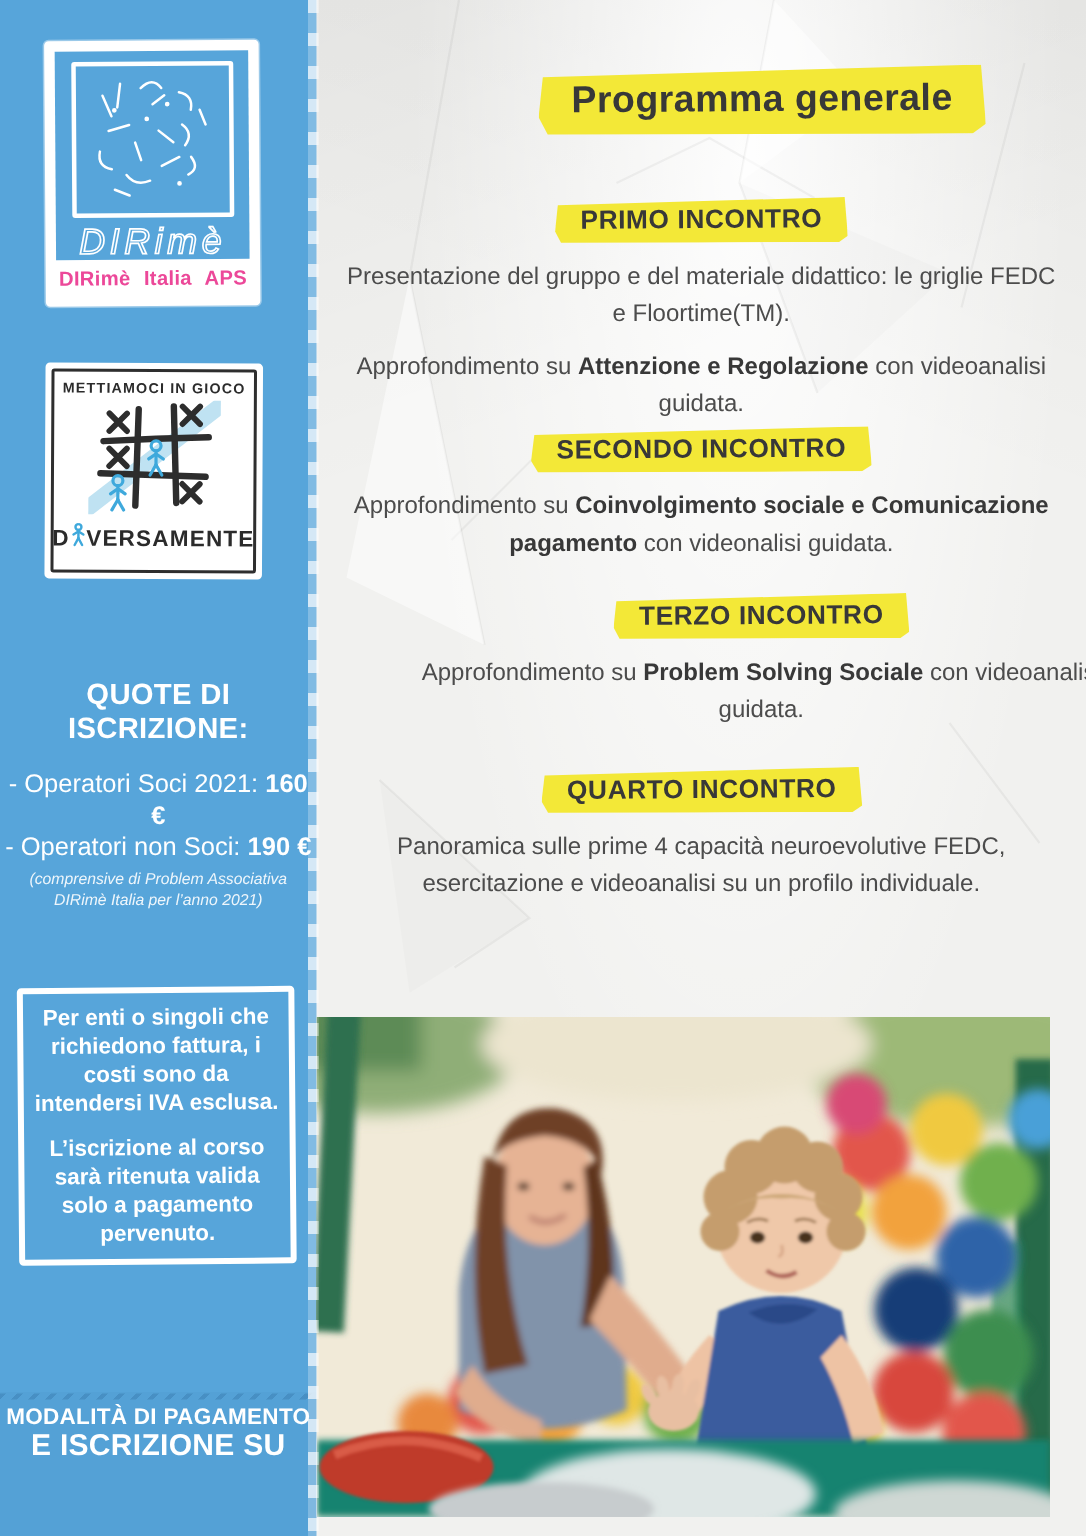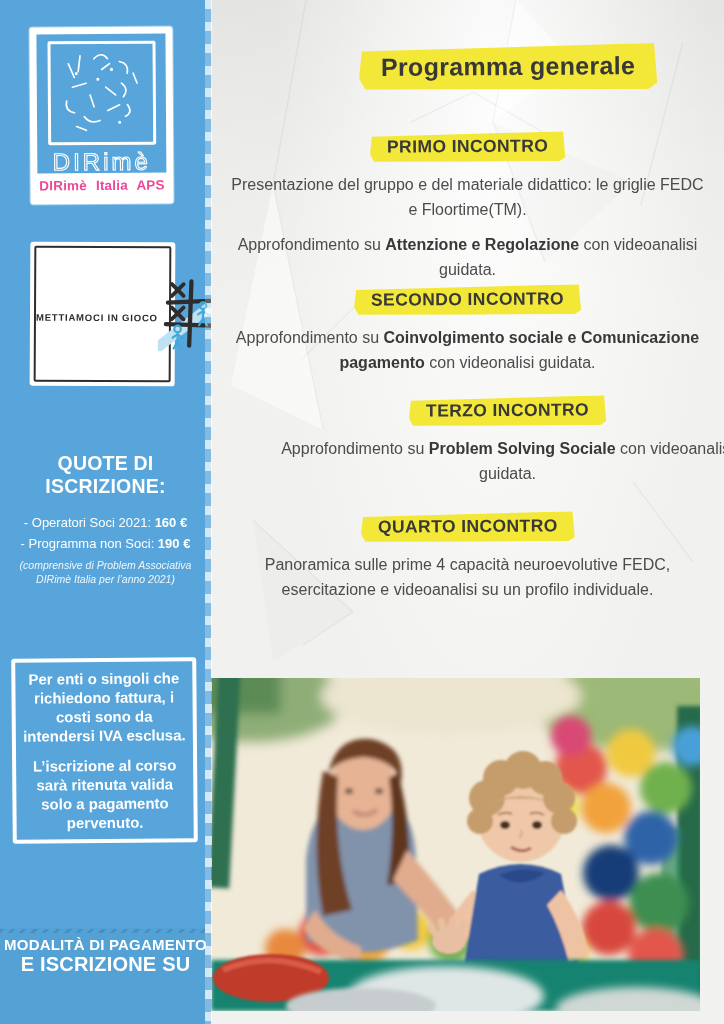--- a/index.html
+++ b/index.html
@@ -10,43 +10,43 @@
   
   .sidebar{position:absolute;left:0;top:0;width:211px;height:1024px;background:#57a5da;}
 
   
   .logo-frame{position:absolute;left:30px;top:27px;width:143px;height:177px;background:#fff;
               border-radius:3px;transform:rotate(-0.4deg);box-shadow:0 0 0 1px rgba(255,255,255,.4);}
   .logo-inner{position:absolute;left:7px;top:7px;right:7px;bottom:31px;background:#57a5da;
               display:flex;flex-direction:column;align-items:center;}
   .doodle-box{margin-top:7px;width:102px;height:98px;border:3px solid #fff;border-radius:2px;}
   .doodle-box svg{display:block;width:100%;height:100%;}
-  .brand-outline{margin-top:3px;font-size:24px;letter-spacing:3px;color:#fff;font-weight:400;}
+  .brand-outline{margin-top:3px;font-size:24px;letter-spacing:3px;color:#fff;font-weight:400;font-style:italic;}
   @supports (-webkit-text-stroke: 1px #fff){
     .brand-outline{color:transparent;-webkit-text-stroke:1.1px #fff;}
   }
   .logo-caption{position:absolute;left:7px;right:7px;bottom:7px;height:23px;background:#fff;
                 color:#ec4899;font-weight:700;font-size:13.5px;word-spacing:5px;
                 display:flex;align-items:center;justify-content:center;letter-spacing:.2px;}
 
   
   .badge-box{position:absolute;left:30px;top:242px;width:145px;height:144px;background:#fff;
              border-radius:3px;transform:rotate(0.3deg);}
   .badge-border{position:absolute;inset:4px;border:2.5px solid #2e2e2e;border-radius:2px;
-                display:flex;flex-direction:row;align-items:center;}
+                display:flex;flex-direction:column;align-items:center;}
   .badge-title{margin-top:6px;font-size:9.5px;font-weight:700;color:#2b2b2b;letter-spacing:.8px;white-space:nowrap;}
   .badge-grid{margin-top:2px;}
   .badge-caption{display:flex;align-items:center;font-size:15px;font-weight:700;color:#2b2b2b;
                  letter-spacing:.8px;margin-top:1px;}
   .badge-caption .stick{margin:0 1px;}
 
   
   .quotes{position:absolute;left:0;top:452px;width:211px;text-align:center;color:#fff;}
   .quotes-heading{font-size:19.5px;font-weight:700;letter-spacing:.2px;}
-  .quote-lines{margin-top:14px;font-size:13px;line-height:21px;}
+  .quote-lines{margin-top:14px;font-size:17px;line-height:21px;}
   .quote-lines strong{font-weight:700;}
   .quote-note{margin-top:5px;font-size:10.5px;font-style:italic;line-height:13.5px;color:rgba(255,255,255,.9);}
 
   
   .note-box{position:absolute;left:12px;top:658px;width:185px;height:185px;box-sizing:border-box;
             border:4px solid #fff;border-radius:3px;transform:rotate(-0.5deg);
             display:flex;flex-direction:column;justify-content:center;
             padding:6px 5px;text-align:center;color:#fff;}
   .note-box p{margin:5px 0;font-size:15px;font-weight:700;line-height:1.28;}
 
@@ -178,21 +178,21 @@
           </span>
           <span>VERSAMENTE</span>
         </div>
       </div>
     </div>
 
     <div class="quotes">
       <div class="quotes-heading">QUOTE DI ISCRIZIONE:</div>
       <div class="quote-lines">
         <div><span>- Operatori Soci 2021: </span><strong>160 €</strong></div>
-        <div><span>- Programma non Soci: </span><strong>190 €</strong></div>
+        <div><span>- Operatori non Soci: </span><strong>190 €</strong></div>
       </div>
       <div class="quote-note">
         <div>(comprensive di Problem Associativa</div>
         <div>DIRimè Italia per l’anno 2021)</div>
       </div>
     </div>
 
     <div class="note-box">
       <p>Per enti o singoli che richiedono fattura, i costi sono da intendersi IVA esclusa.</p>
       <p>L’iscrizione al corso sarà ritenuta valida solo a pagamento pervenuto.</p>

